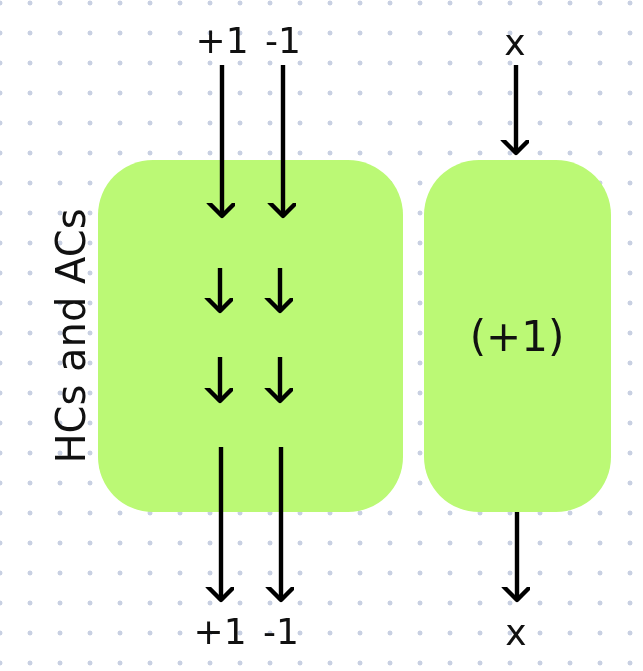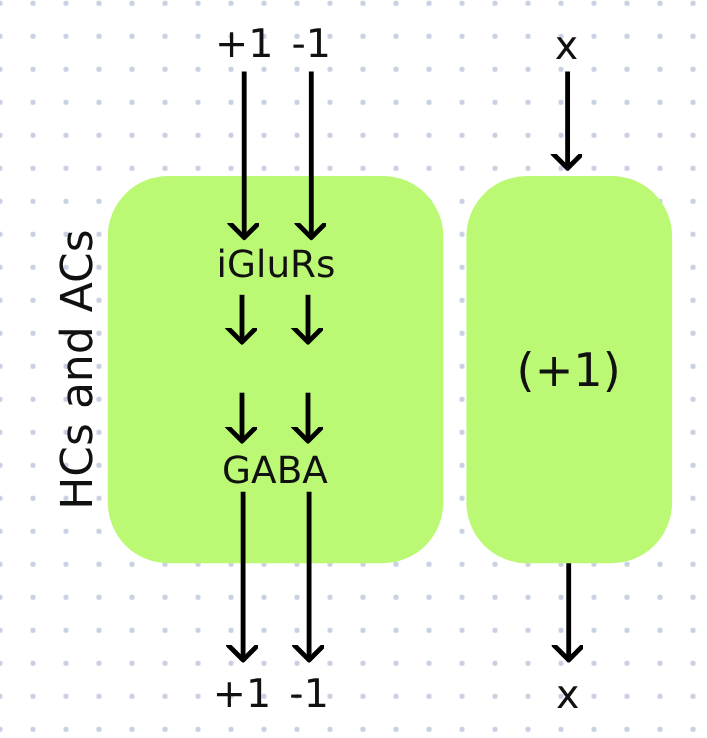--- a/index.html
+++ b/index.html
@@ -89,22 +89,20 @@
 
   <div class="gbox box-left"></div>
   <div class="gbox box-right"></div>
 
   <div class="lbl side-label" style="color: rgb(17, 17, 17);">HCs and ACs</div>
 
   <div class="lbl io-lbl top-plus" style="color: rgb(17, 17, 17);">+1</div>
   <div class="lbl io-lbl top-minus" style="color: rgb(17, 17, 17);">-1</div>
   <div class="lbl io-lbl top-x" style="color: rgb(17, 17, 17);">x</div>
 
-  <div class="lbl row-lbl row-iglurs" style="color: rgb(17, 17, 17);">iGluRs</div>
-  <div class="lbl row-lbl row-gaba" style="color: rgb(17, 17, 17);">GABA</div>
 
   <div class="lbl gain-lbl gain" style="color: rgb(17, 17, 17);">(+1)</div>
 
   <div class="lbl io-lbl bottom-plus" style="color: rgb(17, 17, 17);">+1</div>
   <div class="lbl io-lbl bottom-minus" style="color: rgb(17, 17, 17);">-1</div>
   <div class="lbl io-lbl bottom-x" style="color: rgb(17, 17, 17);">x</div>
 
 </div>
 
 </body></html>

